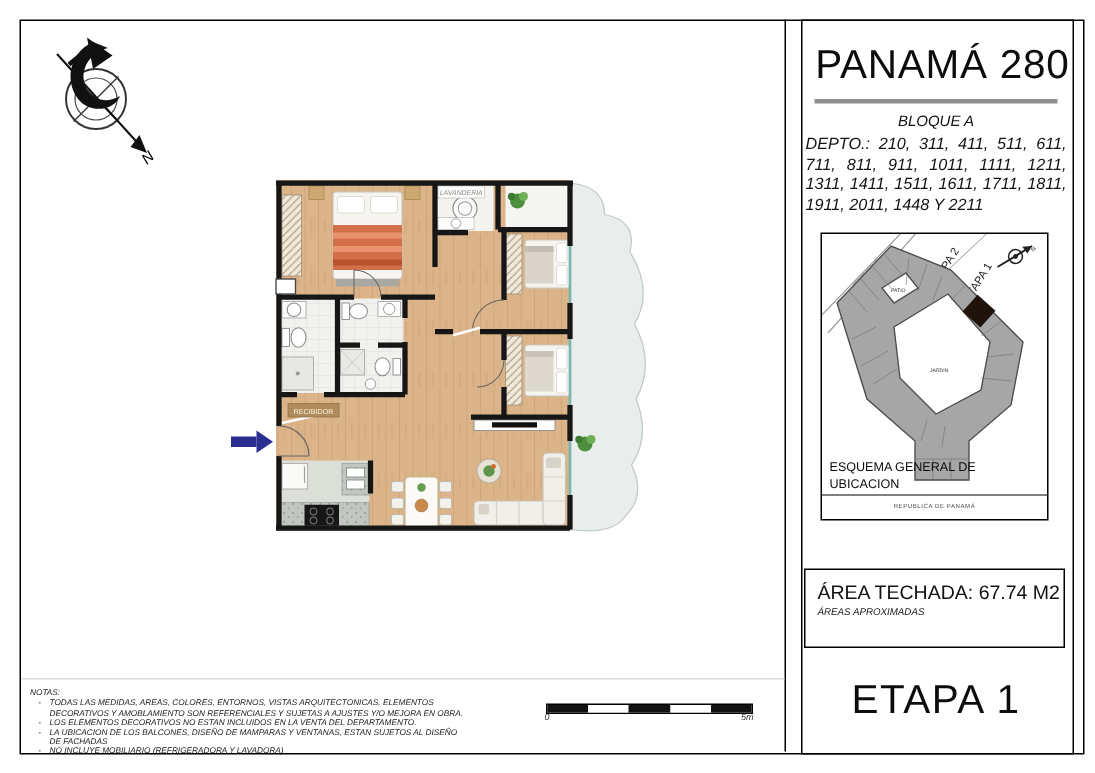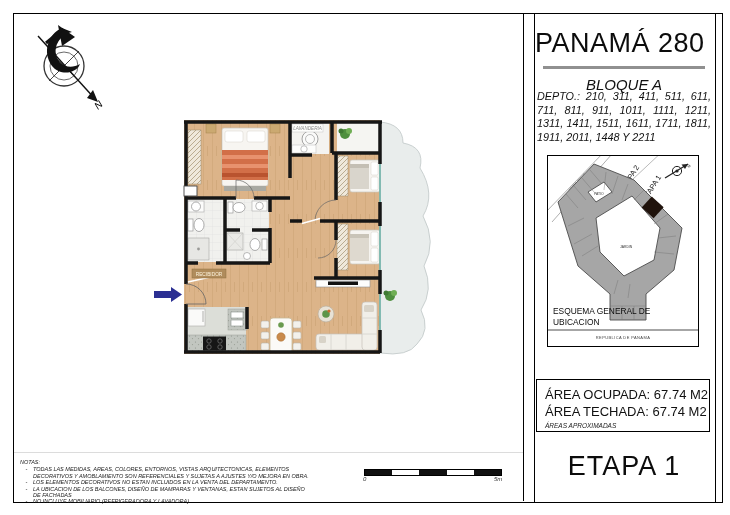--- a/index.html
+++ b/index.html
@@ -4,23 +4,23 @@
 <style>
   html,body{margin:0;padding:0;background:#ffffff;}
   body{width:730px;height:515px;position:relative;font-family:"Liberation Sans",sans-serif;color:#111;overflow:hidden;}
   .abs{position:absolute;}
   
   .sheet-frame{left:13px;top:13px;width:708px;height:488px;border:1px solid #000;}
   .panel-divider{left:523px;top:13px;width:1px;height:488px;background:#000;}
   .panel-inner{left:534px;top:13px;width:180px;height:488px;border:1px solid #000;}
   .plan-notes-sep{left:14px;top:452px;width:509px;height:1px;background:#dcdcdc;}
   
-  .title{left:535px;top:28px;width:178px;text-align:left;font-size:27px;letter-spacing:0.5px;color:#0c0c0c;}
+  .title{left:535px;top:28px;width:178px;text-align:right;font-size:27px;letter-spacing:0.5px;color:#0c0c0c;}
   .title-rule{left:543px;top:66px;width:162px;height:3px;background:#909090;}
-  .block-label{left:535px;top:76px;width:178px;text-align:center;font-style:italic;font-size:15px;}
+  .block-label{left:535px;top:76px;width:178px;text-align:center;font-style:italic;font-size:10px;}
   .depto{left:537px;top:90px;width:174px;font-style:italic;font-size:10.8px;line-height:13.5px;text-align:justify;}
   .map-box{left:547px;top:155px;width:150px;height:190px;border:1px solid #000;background:#fff;}
   .area-box{left:536px;top:379px;width:156px;height:41px;border:1px solid #000;padding:6px 8px 4px 8px;}
   .area-line{font-size:13px;line-height:17px;white-space:nowrap;}
   .area-note{font-size:6.5px;font-style:italic;margin-top:2px;color:#222;}
   .etapa{left:535px;top:451px;width:178px;text-align:center;font-size:27px;letter-spacing:1px;color:#0c0c0c;}
   
   .notes{left:20px;top:459px;width:320px;font-style:italic;font-size:5.5px;line-height:6.4px;color:#222;}
   .notes .nt{margin-bottom:1px;}
   .note-item{display:flex;}
@@ -310,23 +310,19 @@
 
   <text x="5" y="158" font-size="8.4" fill="#0d0d0d">ESQUEMA GENERAL DE</text>
   <text x="5" y="169" font-size="8.4" fill="#0d0d0d">UBICACION</text>
   <line x1="0" y1="174" x2="150" y2="174" stroke="#000" stroke-width="0.7"></line>
   <text x="75" y="182.5" font-size="4" fill="#444" text-anchor="middle" letter-spacing="0.4">REPUBLICA DE PANAMÁ</text>
 </svg>
 </div>
 
 <div class="abs area-box">
   <div class="area-line">
-    <span>ÁREA OCUPADA:</span>
-    <span>67.74 M2</span>
-  </div>
-  <div class="area-line">
     <span>ÁREA TECHADA:</span>
     <span>67.74 M2</span>
   </div>
   <div class="area-note">ÁREAS APROXIMADAS</div>
 </div>
 
 <div class="abs etapa">ETAPA 1</div>
 
 </body></html>

